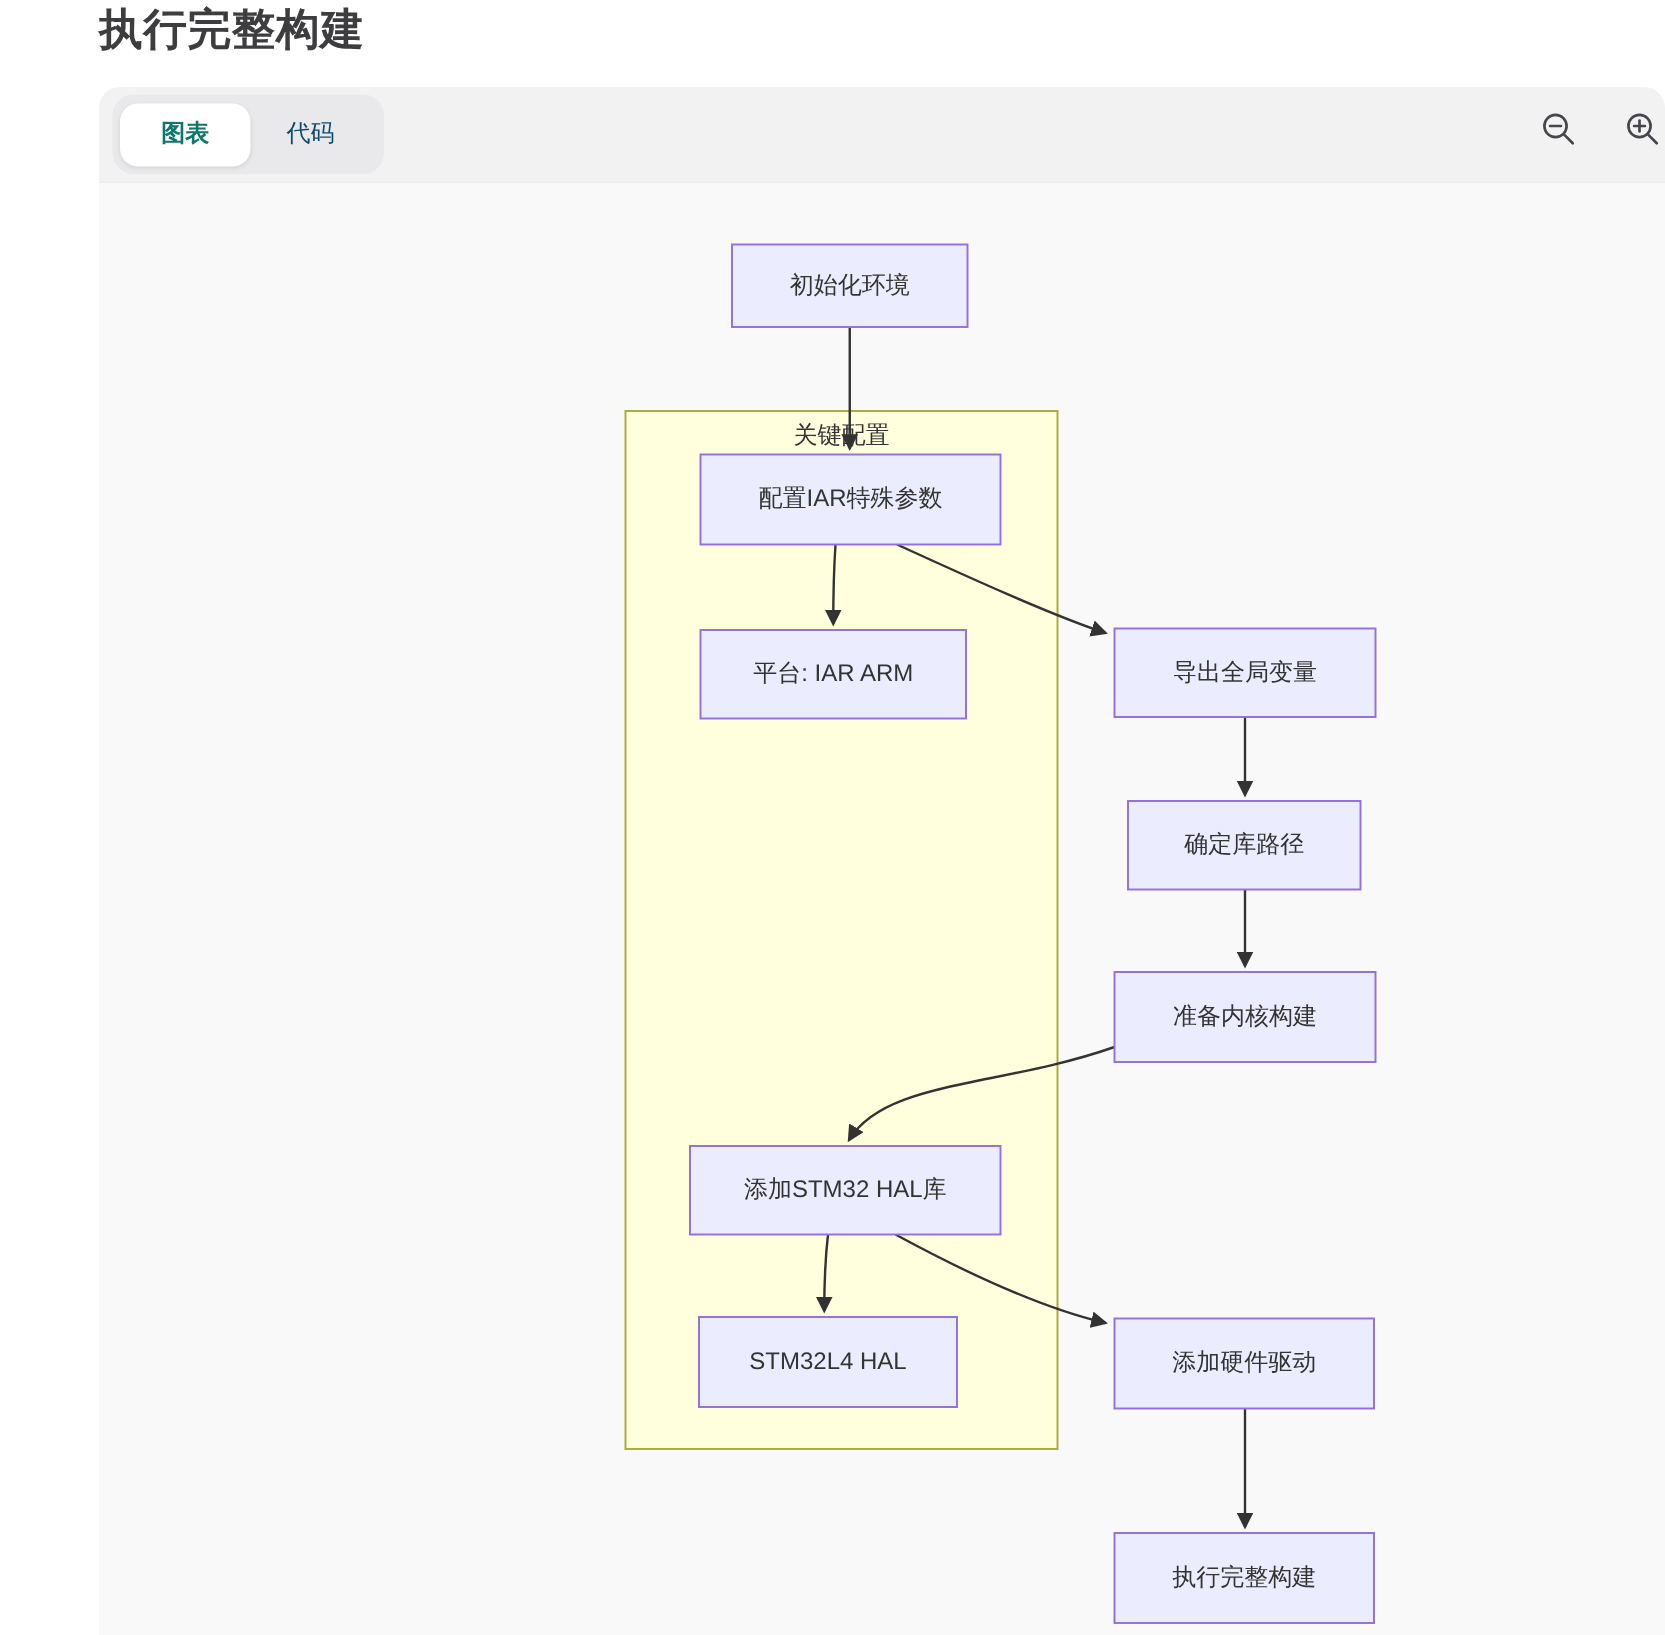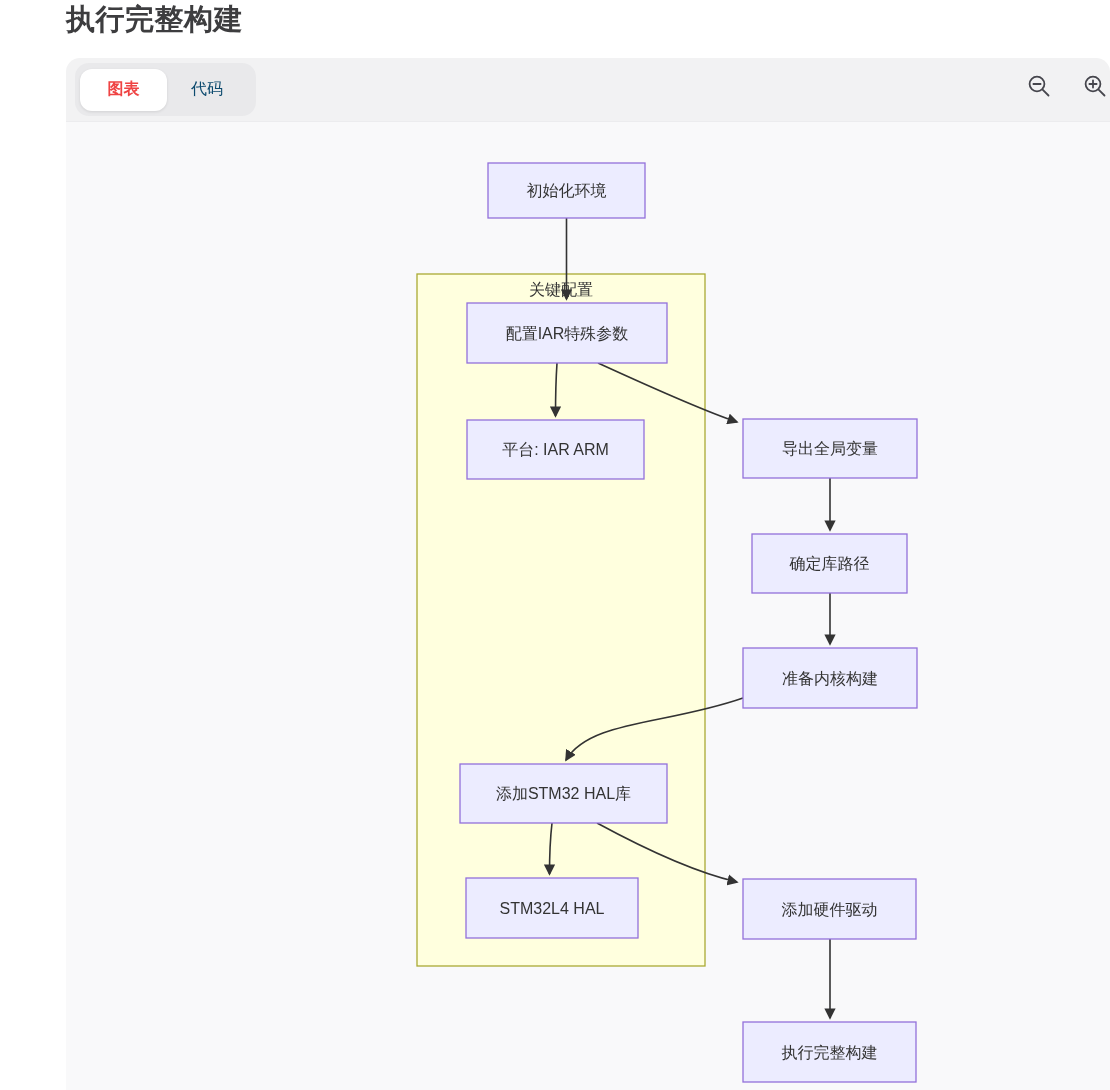--- a/index.html
+++ b/index.html
@@ -24,21 +24,21 @@
     position:absolute;left:9px;top:5px;width:181px;height:53px;
     background:#e9e9eb;border-radius:14px;
     display:flex;align-items:center;box-sizing:border-box;padding:0 5px;
   }
   .tab{
     border:none;background:transparent;cursor:pointer;
     font-family:inherit;font-size:16px;height:42px;border-radius:12px;
     display:flex;align-items:center;justify-content:center;
   }
   .tab.active{
-    width:87px;background:#ffffff;font-weight:700;color:#ef4444;
+    width:87px;background:#ffffff;font-weight:700;color:#0f766e;
     box-shadow:0 1px 3px rgba(0,0,0,.10);
   }
   .tab.inactive{width:80px;color:#0c4a6e;font-weight:400;}
   .zoom-controls{position:absolute;top:13px;left:958px;display:flex;gap:26px;}
   .zoom-btn{
     width:30px;height:30px;border:none;background:transparent;cursor:pointer;
     padding:0;display:flex;align-items:center;justify-content:center;
   }
   .card-body{
     position:absolute;top:64px;left:0;width:1044px;height:968px;

